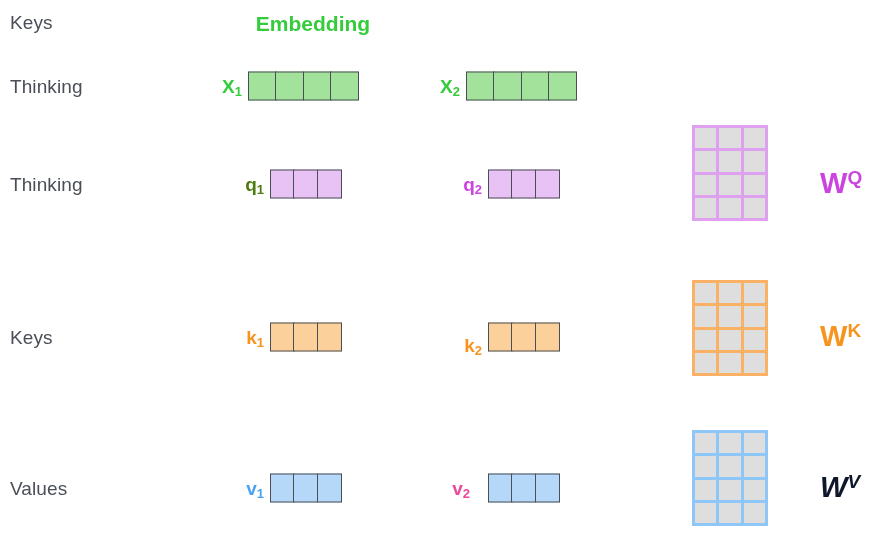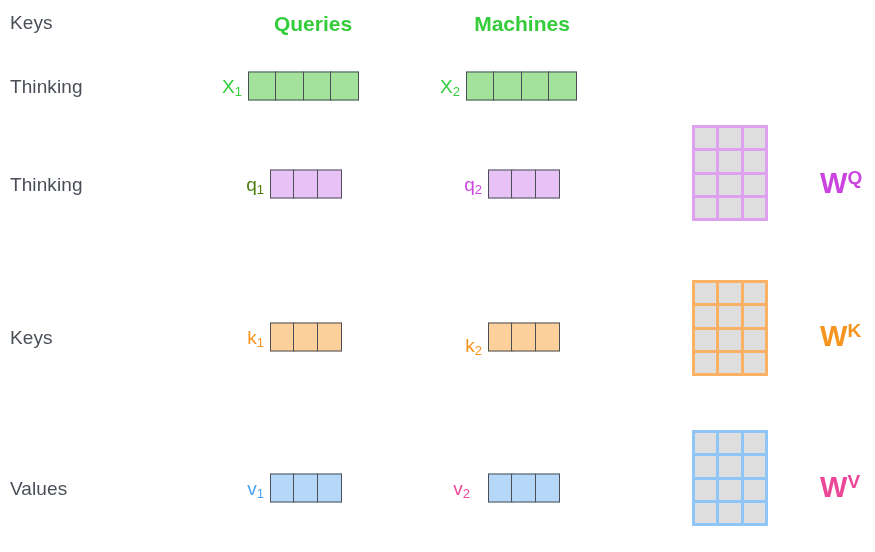--- a/index.html
+++ b/index.html
@@ -36,21 +36,21 @@
     font-weight: bold;
     white-space: nowrap;
     line-height: 1;
     text-align: center;
     transform: translateX(-50%);
   }
 
   
   .vec-label {
     font-size: 19px;
-    font-weight: normal;
+    font-weight: bold;
     white-space: nowrap;
     line-height: 1;
     text-align: right;
     transform: translateY(-50%);
   }
   .vec-label .sub {
     font-size: 13px;
     vertical-align: baseline;
     position: relative;
     top: 3px;
@@ -99,23 +99,22 @@
   <div class="abs row-label" style="left:10px; top:13px;">Keys</div>
 
   <div class="abs row-label" style="left:10px; top:77px;">Thinking</div>
 
   <div class="abs row-label" style="left:10px; top:175px;">Thinking</div>
 
   <div class="abs row-label" style="left:10px; top:328px;">Keys</div>
 
   <div class="abs row-label" style="left:10px; top:479px;">Values</div>
 
-  <div class="abs token-header" style="left:313px; top:13px;">Queries</div>
-
-  <div class="abs token-header" style="left:522px; top:13px;">Machines</div>
+  <div class="abs token-header" style="left:313px; top:13px;">Embedding</div>
+
 
   <div class="abs vec-label" style="left:200px; top:86px; width:42px; color:#35cc3c;"><span>X</span><span class="sub">1</span></div>
 
   <div class="abs vector" id="vec-x1" style="left:248px; top:86px;">
       <div class="cell" style="width: 29px; height: 29px; background: rgb(162, 226, 154); border-color: rgb(74, 79, 87);"></div>
       <div class="cell" style="width: 29px; height: 29px; background: rgb(162, 226, 154); border-color: rgb(74, 79, 87);"></div>
       <div class="cell" style="width: 29px; height: 29px; background: rgb(162, 226, 154); border-color: rgb(74, 79, 87);"></div>
       <div class="cell" style="width: 29px; height: 29px; background: rgb(162, 226, 154); border-color: rgb(74, 79, 87);"></div>
     </div>
 
@@ -218,15 +217,15 @@
       <div class="mcell" style="background: rgb(222, 222, 222);"></div>
       <div class="mcell" style="background: rgb(222, 222, 222);"></div>
       <div class="mcell" style="background: rgb(222, 222, 222);"></div>
       <div class="mcell" style="background: rgb(222, 222, 222);"></div>
       <div class="mcell" style="background: rgb(222, 222, 222);"></div>
       <div class="mcell" style="background: rgb(222, 222, 222);"></div>
       <div class="mcell" style="background: rgb(222, 222, 222);"></div>
       <div class="mcell" style="background: rgb(222, 222, 222);"></div>
     </div>
 
-  <div class="abs mat-label" style="left:820px; top:487px; color:#ec4899;"><span>W</span><span class="sup">V</span></div>
+  <div class="abs mat-label" style="left:820px; top:487px; color:#0f172a;font-style:italic;"><span>W</span><span class="sup">V</span></div>
 
 </div>
 
 </body></html>

